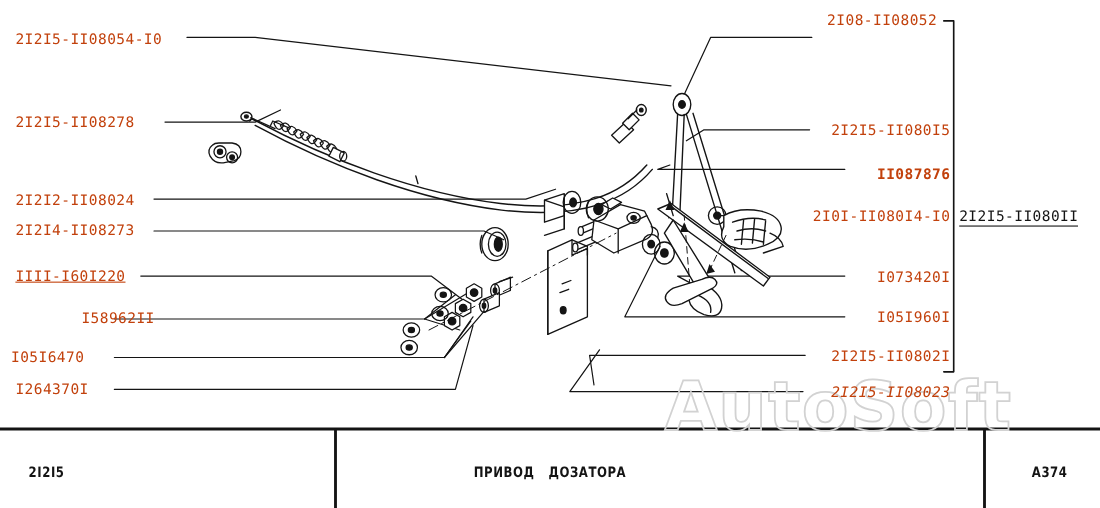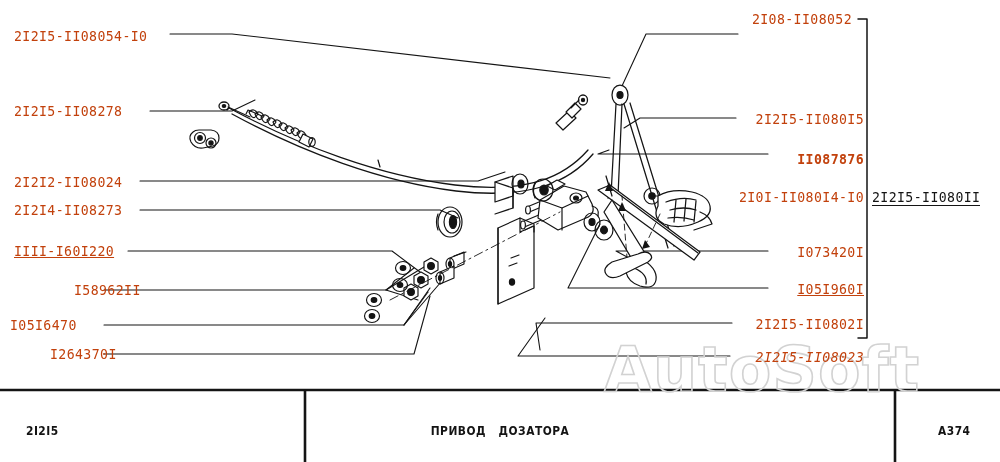--- a/index.html
+++ b/index.html
@@ -271,28 +271,28 @@
 
   <div class="wm">AutoSoft</div>
 
   <div class="lbl lbl-l" style="left:14px;  top:30px;">2I2I5-II08054-I0</div>
   <div class="lbl lbl-l" style="left:14px;  top:105px;text-align:right;">2I2I5-II08278</div>
   <div class="lbl lbl-l" style="left:14px;  top:176px;">2I2I2-II08024</div>
   <div class="lbl lbl-l" style="left:14px;  top:204px;">2I2I4-II08273</div>
   <div class="lbl lbl-l" style="left:14px;  top:245px;text-decoration:underline;">IIII-I60I220</div>
   <div class="lbl lbl-l" style="left:26px;  top:284px;margin-left:48px;">I58962II</div>
   <div class="lbl lbl-l" style="left:10px;  top:319px;">I05I6470</div>
-  <div class="lbl lbl-l" style="left:14px;  top:348px;margin-left:36px;">I264370I</div>
+  <div class="lbl lbl-l" style="left:14px;  top:348px;">I264370I</div>
 
   <div class="lbl lbl-r" style="right:148px; top:13px;">2I08-II08052</div>
   <div class="lbl lbl-r" style="right:136px; top:113px;">2I2I5-II080I5</div>
   <div class="lbl lbl-r" style="right:136px; top:153px;font-weight:bold;">II087876</div>
   <div class="lbl lbl-r" style="right:136px; top:191px;">2I0I-II080I4-I0</div>
   <div class="lbl lbl-r" style="right:136px; top:246px;">I073420I</div>
-  <div class="lbl lbl-r" style="right:136px; top:283px;text-decoration:underline;">I05I960I</div>
+  <div class="lbl lbl-r" style="right:136px; top:283px;">I05I960I</div>
   <div class="lbl lbl-r" style="right:136px; top:318px;">2I2I5-II0802I</div>
   <div class="lbl lbl-r" style="right:136px; top:351px;font-style:italic;">2I2I5-II08023</div>
 
   <div class="boxed" style="left:872px; top:191px;">2I2I5-II080II</div>
 
   <div class="bar-cell" style="left:26px; top:423px;">2I2I5</div>
   <div class="bar-cell ctr" style="left:0; width:1000px; top:423px; text-align:center; transform:scaleX(.82);">ПРИВОД   ДОЗАТОРА</div>
   <div class="bar-cell" style="left:938px; top:423px;">A374</div>
 
 </div>

